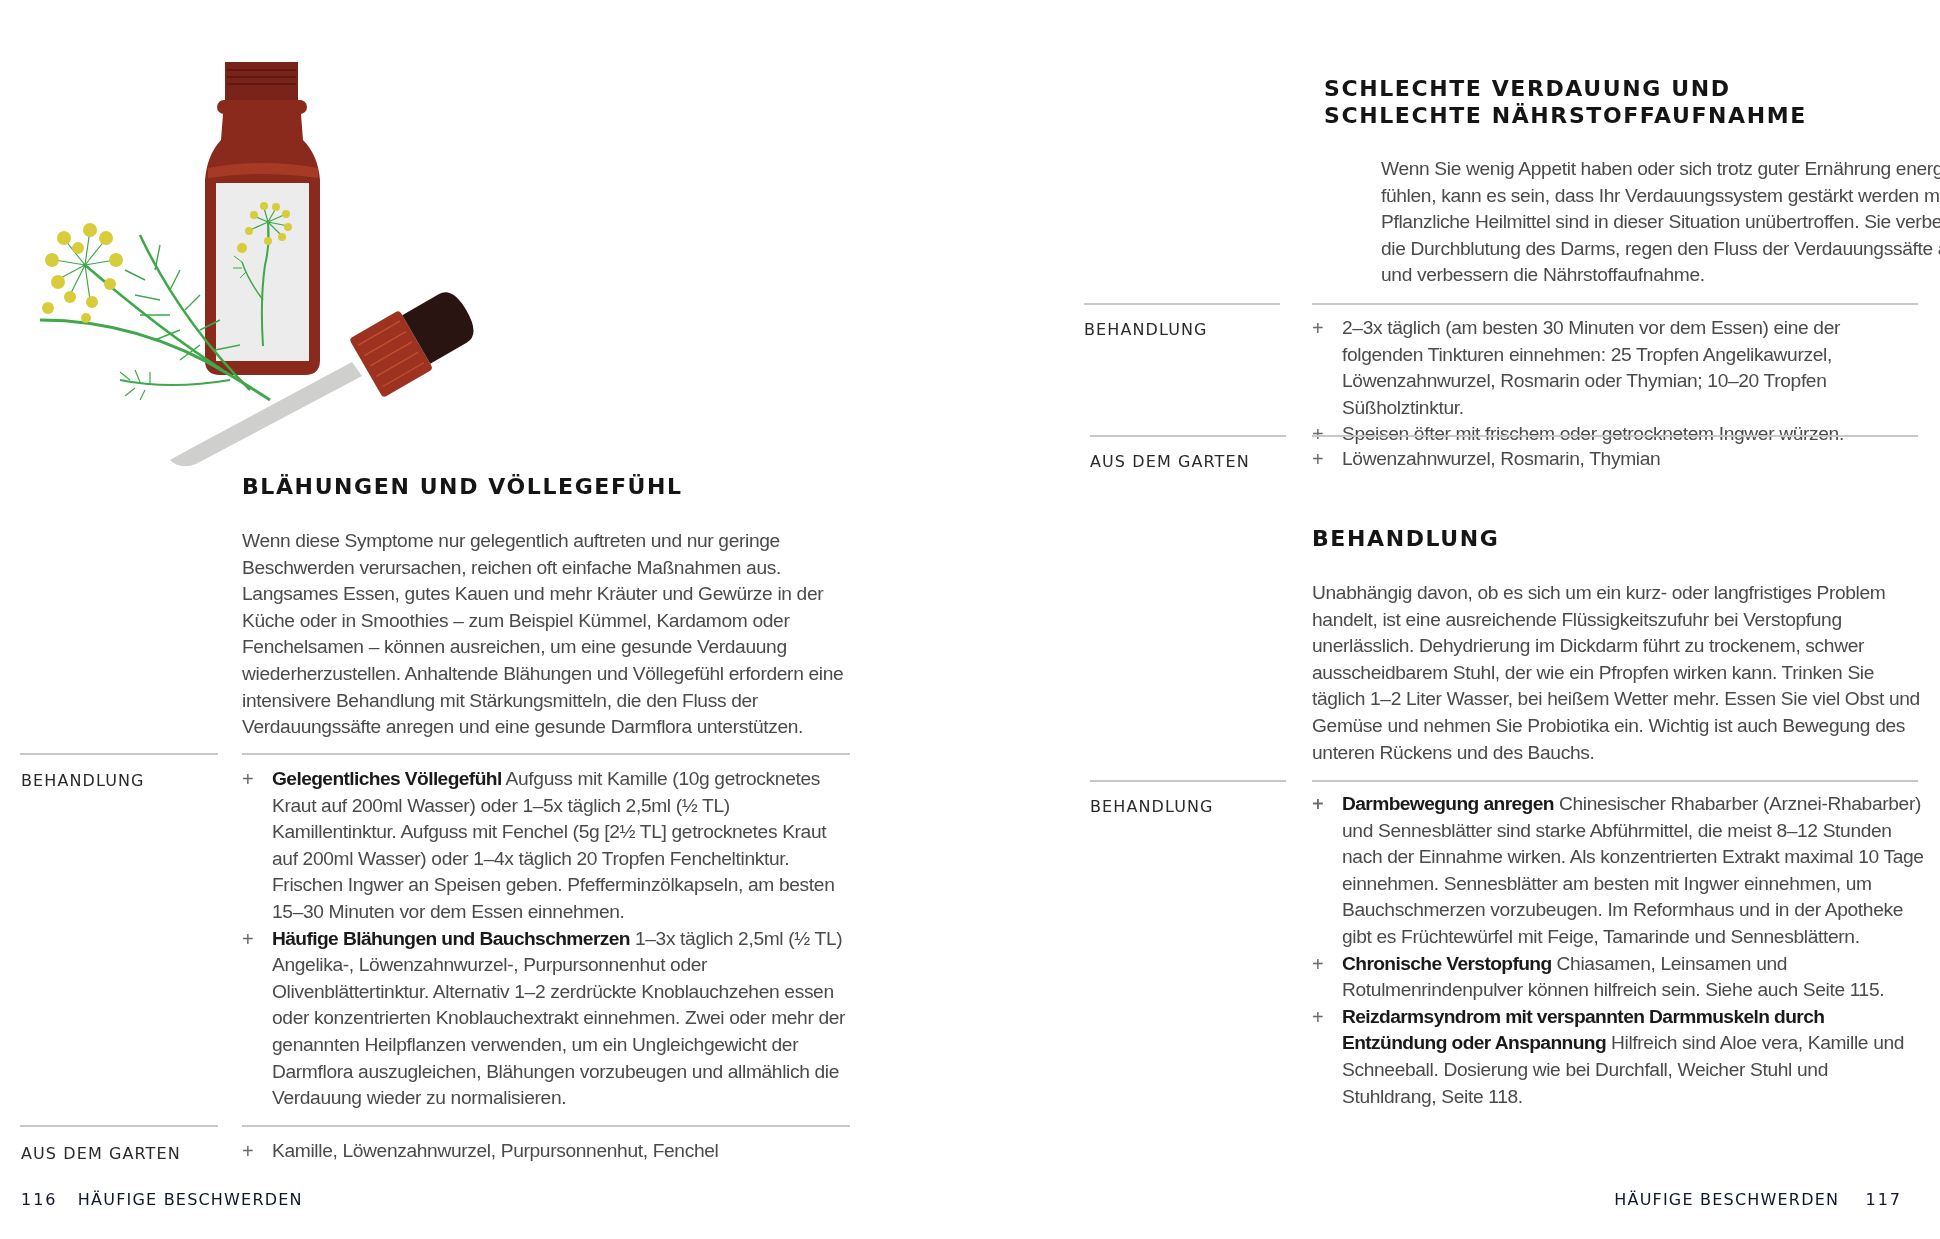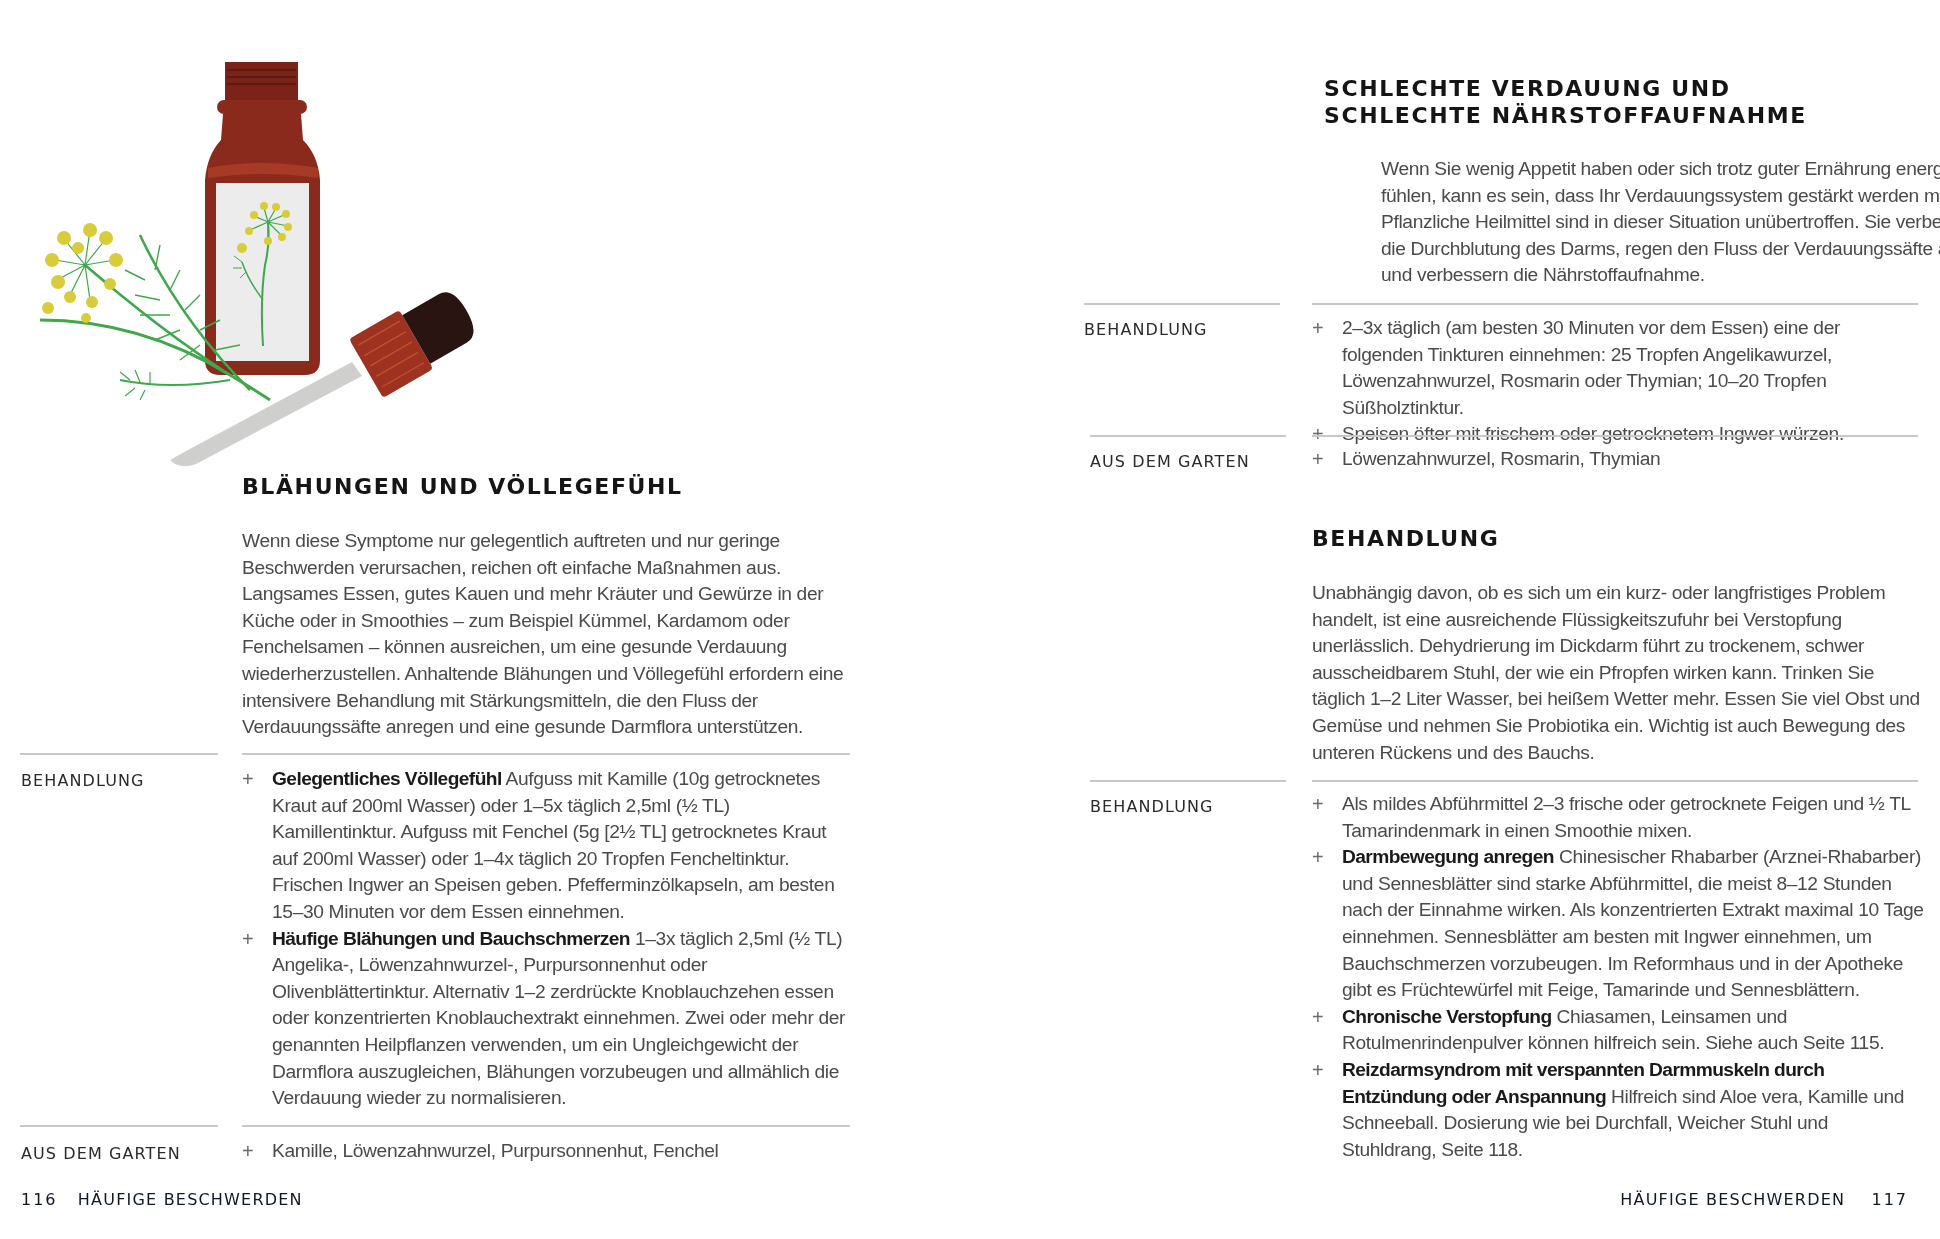--- a/index.html
+++ b/index.html
@@ -198,36 +198,35 @@
 
   <p class="abs body-text" style="left:1312px; top:580px; width:612px;">Unabhängig davon, ob es sich um ein kurz- oder langfristiges Problem handelt, ist eine ausreichende Flüssigkeitszufuhr bei Verstopfung unerlässlich. Dehydrierung im Dickdarm führt zu trockenem, schwer ausscheidbarem Stuhl, der wie ein Pfropfen wirken kann. Trinken Sie täglich 1–2 Liter Wasser, bei heißem Wetter mehr. Essen Sie viel Obst und Gemüse und nehmen Sie Probiotika ein. Wichtig ist auch Bewegung des unteren Rückens und des Bauchs.</p>
 
   <div class="rule" style="left:1090px; top:780px; width:196px;"></div>
   <div class="rule" style="left:1312px; top:780px; width:606px;"></div>
 
   <div class="abs label" style="left:1090px; top:797px;">BEHANDLUNG</div>
   <ul class="abs list" style="left:1312px; top:791px; width:614px;">
     <li>
       <span class="plus">+</span>
-      <span>Als mildes Abführmittel 2–3 frische oder getrocknete Feigen und ½ TL Tamarindenmark in einen Smoothie mixen.</span>
     </li>
     <li>
       <span class="plus">+</span>
       <span class="lead">Darmbewegung anregen</span>
       <span>Chinesischer Rhabarber (Arznei-Rhabarber) und Sennesblätter sind starke Abführmittel, die meist 8–12 Stunden nach der Einnahme wirken. Als konzentrierten Extrakt maximal 10 Tage einnehmen. Sennesblätter am besten mit Ingwer einnehmen, um Bauchschmerzen vorzubeugen. Im Reformhaus und in der Apotheke gibt es Früchtewürfel mit Feige, Tamarinde und Sennesblättern.</span>
     </li>
     <li>
       <span class="plus">+</span>
       <span class="lead">Chronische Verstopfung</span>
       <span>Chiasamen, Leinsamen und Rotulmenrindenpulver können hilfreich sein. Siehe auch Seite 115.</span>
     </li>
     <li>
       <span class="plus">+</span>
       <span class="lead">Reizdarmsyndrom mit verspannten Darmmuskeln durch Entzündung oder Anspannung</span>
       <span>Hilfreich sind Aloe vera, Kamille und Schneeball. Dosierung wie bei Durchfall, Weicher Stuhl und Stuhldrang, Seite 118.</span>
     </li>
   </ul>
 
-  <div class="abs footer right" style="right:32px; top:1190px;">
+  <div class="abs footer right" style="right:38px; top:1190px;">
     <span>HÄUFIGE BESCHWERDEN</span>
     <span class="num">117</span>
   </div>
 </div>
 
 </body></html>

